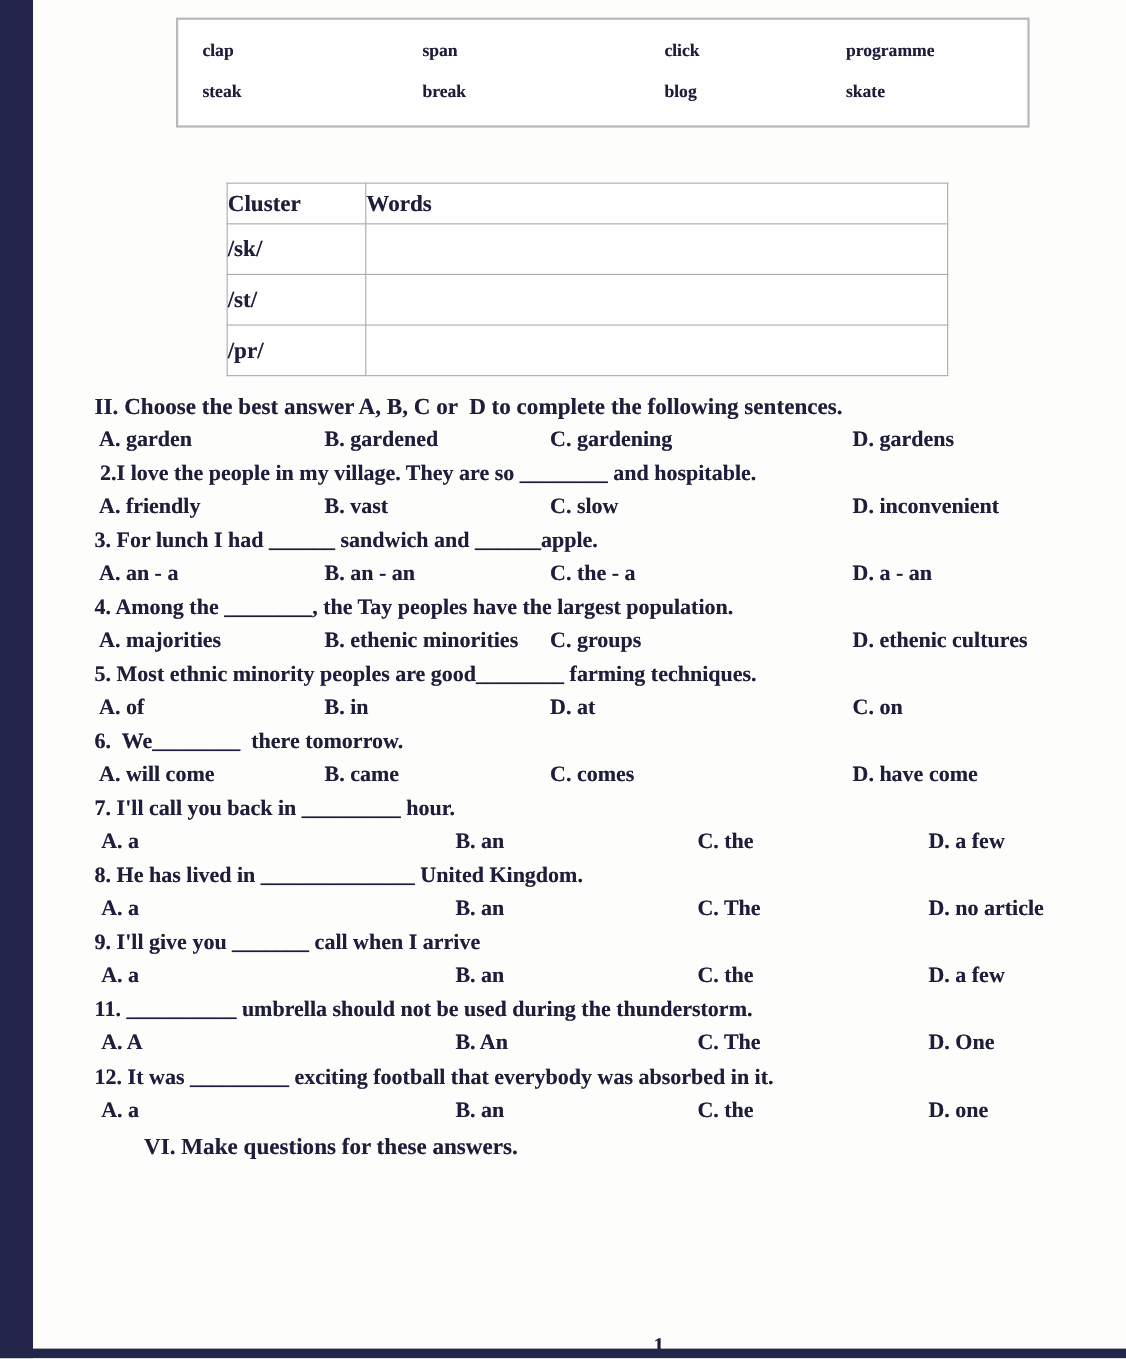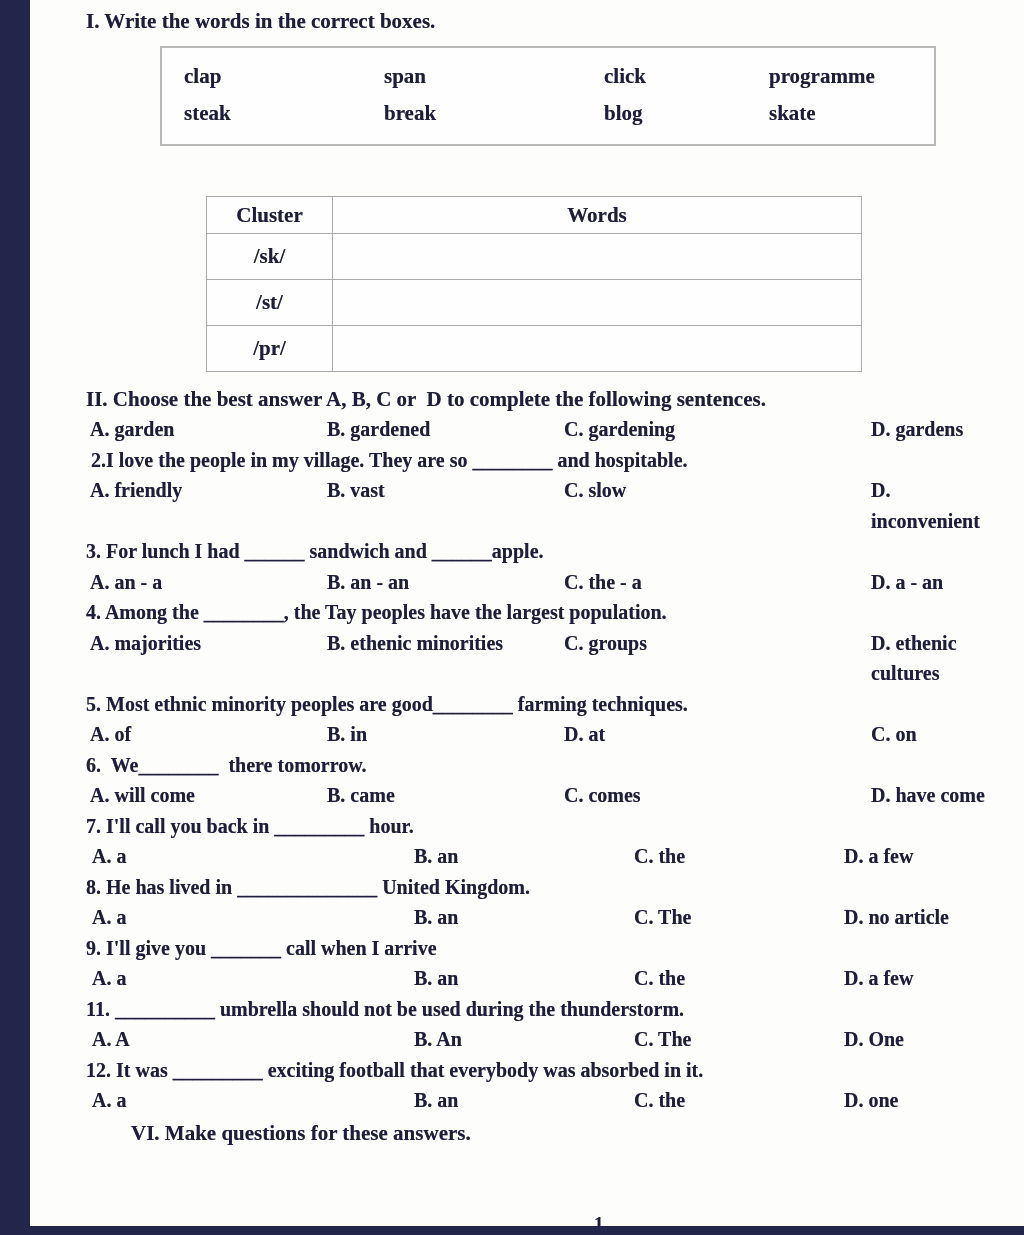--- a/index.html
+++ b/index.html
@@ -30,67 +30,66 @@
   .word-bank {
     margin: 10px 0 0 74px;
     width: 776px;
     border: 2px solid #b8b8b8;
     background: #fefefe;
     padding: 10px 0 12px 22px;
   }
   .wb-row {
     display: grid;
     grid-template-columns: 200px 220px 165px 1fr;
-    font-size: 21px;
+    font-size: 16px;
     height: 37px;
     align-items: center;
   }
   .wb-row span { white-space: pre-wrap; }
 
   .cluster-table {
     margin: 50px 0 0 120px;
     width: 656px;
     border-collapse: collapse;
     background: #fefefe;
   }
   .cluster-table th, .cluster-table td {
     border: 1.5px solid #aaaaaa;
     font-size: 21px;
     padding: 0;
-    text-align: center;
+    text-align: left;
     color: #1e1e3c;
   }
   .cluster-table th { height: 37px; }
   .cluster-table td { height: 46px; }
   .col-cluster { width: 126px; }
 
   .part2 { margin-top: 12px; }
   .qt { font-size: 20px; line-height: 30.5px; white-space: pre-wrap; }
   .opts { display: grid; font-size: 20px; line-height: 30.5px; }
   .opts span { white-space: pre-wrap; }
-  .opts.n { grid-template-columns: 205px 205px 275px 1fr; padding-left: 4px; gap: 32px; }
+  .opts.n { grid-template-columns: 205px 205px 275px 1fr; padding-left: 4px; }
   .opts.w { grid-template-columns: 322px 220px 210px 1fr; padding-left: 6px; }
 
   .part3-title { margin-top: 2px; margin-left: 45px; }
 
   .page-number {
     position: absolute; left: 594px; bottom: 0px;
     font-size: 19px; z-index: 3; line-height: 22px;
   }
 </style>
 </head>
 <body>
 
 <div class="page">
   <div class="bar-left"></div>
   <div class="bar-bottom"></div>
 
   <div class="content">
 
-    <div class="sec-title">I. Write the words in the correct boxes.</div>
 
     <div class="word-bank">
       <div class="wb-row">
         <span>clap</span>
         <span>span</span>
         <span>click</span>
         <span>programme</span>
       </div>
       <div class="wb-row">
         <span>steak</span>

